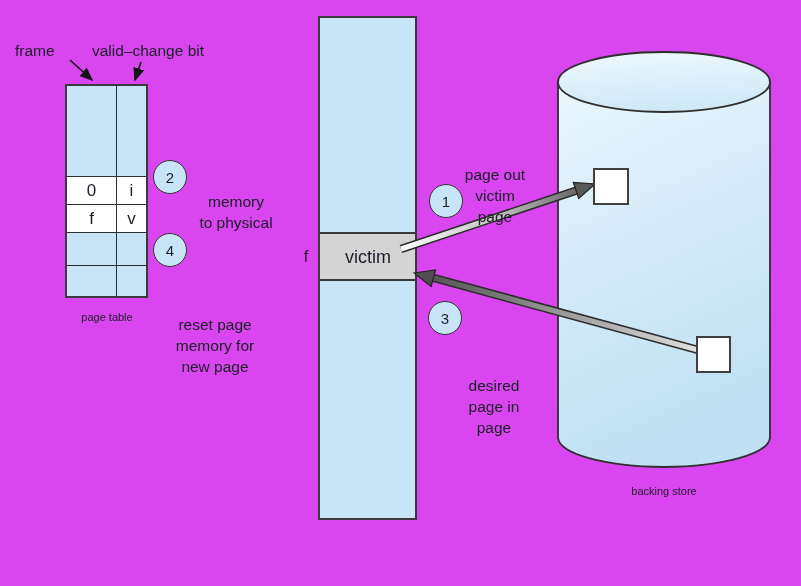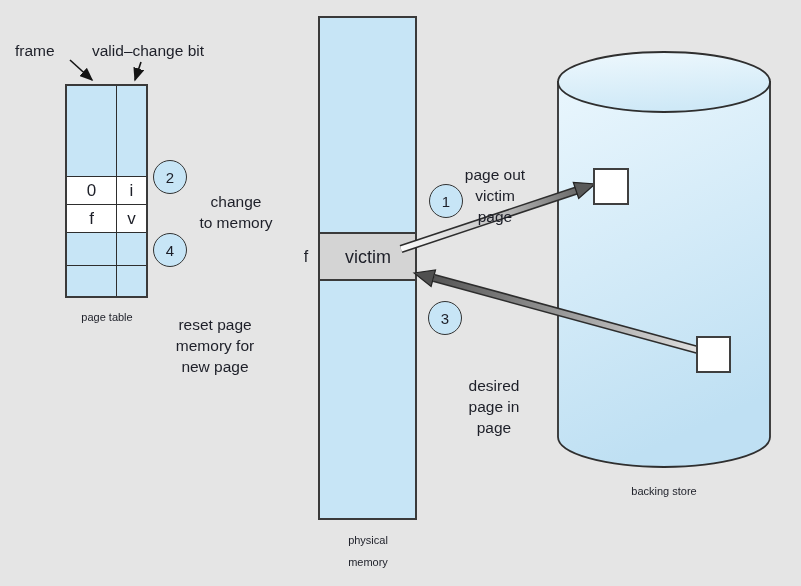--- a/index.html
+++ b/index.html
@@ -3,21 +3,21 @@
 <meta charset="utf-8">
 <style>
   :root{
     --light-blue:#c7e5f6;
     --victim-gray:#d4d4d4;
     --outline:#3a3a3a;
     --text:#1d1f28;
   }
   html,body{margin:0;padding:0;background:#fff;}
   body{font-family:"Liberation Sans", sans-serif;color:var(--text);}
-  #canvas{position:relative;width:801px;height:586px;background:#e5e5e5;overflow:hidden;}
+  #canvas{position:relative;width:801px;height:586px;background:#d946ef;overflow:hidden;}
   #diagram-svg{position:absolute;left:0;top:0;}
   .abs{position:absolute;}
   .lbl{font-size:15.5px;line-height:20px;white-space:nowrap;}
   .caption{font-size:11px;text-align:center;line-height:22px;white-space:pre-line;}
   .steptext{font-size:15.5px;text-align:center;line-height:21px;margin-top:40px;}
   .steptext span{display:block;}
   .circle{
     width:34px;height:34px;border-radius:50%;
     background:var(--light-blue);border:1.6px solid #333;
     box-sizing:border-box;display:flex;align-items:center;justify-content:center;
@@ -115,37 +115,35 @@
       <div class="cell c0"></div>
       <div class="cell c1"></div>
     </div>
   </div>
   <div class="abs caption" style="left:40px;top:306px;width:134px;">page table</div>
 
   <div class="abs circle" style="left:153px;top:160px;">
     <span>2</span>
   </div>
   <div class="abs steptext" style="left:191px;top:151px;width:90px;">
-    <span>change</span>
-    <span>to memory</span>
+    <span>memory</span>
+    <span>to physical</span>
   </div>
 
   <div class="abs circle" style="left:153px;top:233px;">
     <span>4</span>
   </div>
   <div class="abs steptext" style="left:159px;top:274px;width:112px;">
     <span>reset page</span>
     <span>memory for</span>
     <span>new page</span>
   </div>
 
   <div class="abs f-letter" style="left:297px;top:248px;width:18px;">f</div>
   <div class="abs victim-text" style="left:320px;top:247px;width:96px;">victim</div>
-  <div class="abs caption" style="left:318px;top:529px;width:100px;">physical
-memory</div>
 
   <div class="abs circle" style="left:429px;top:184px;">
     <span>1</span>
   </div>
   <div class="abs steptext" style="left:440px;top:124px;width:110px;">
     <span>page out</span>
     <span>victim</span>
     <span>page</span>
   </div>
 

